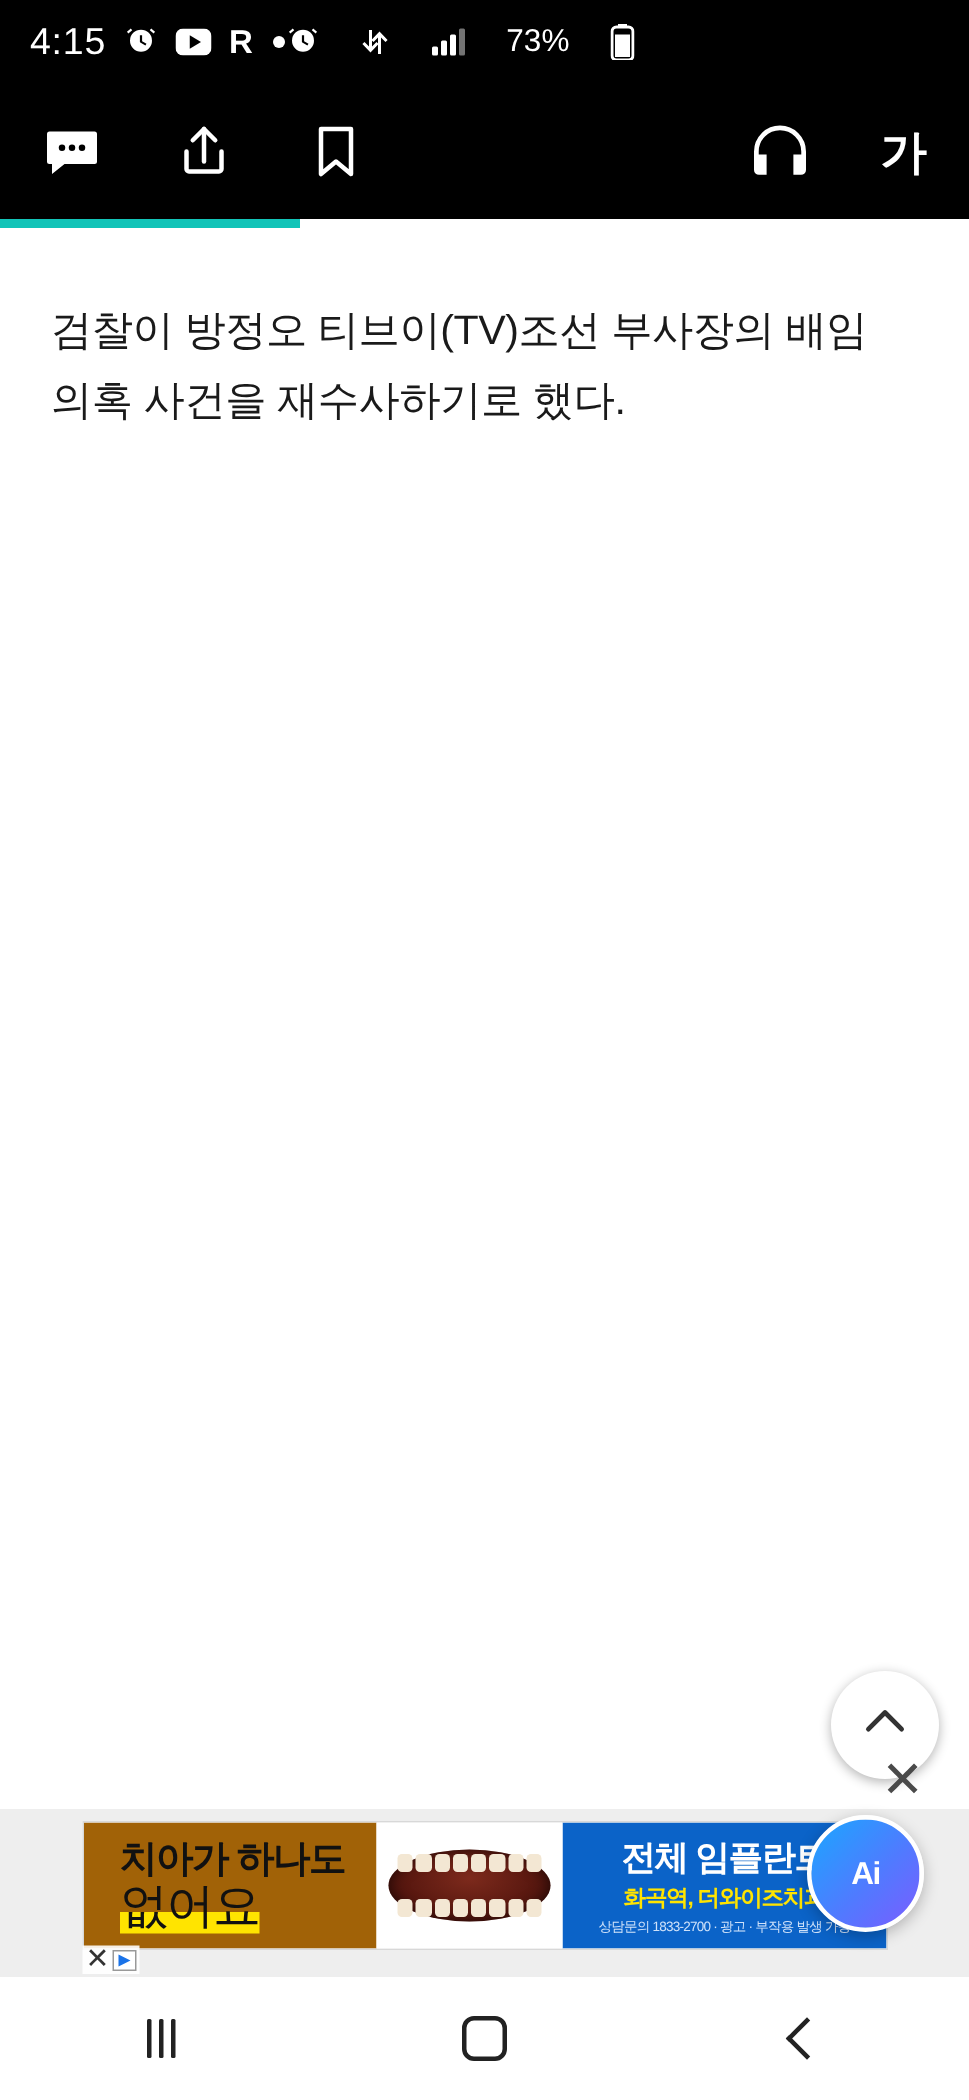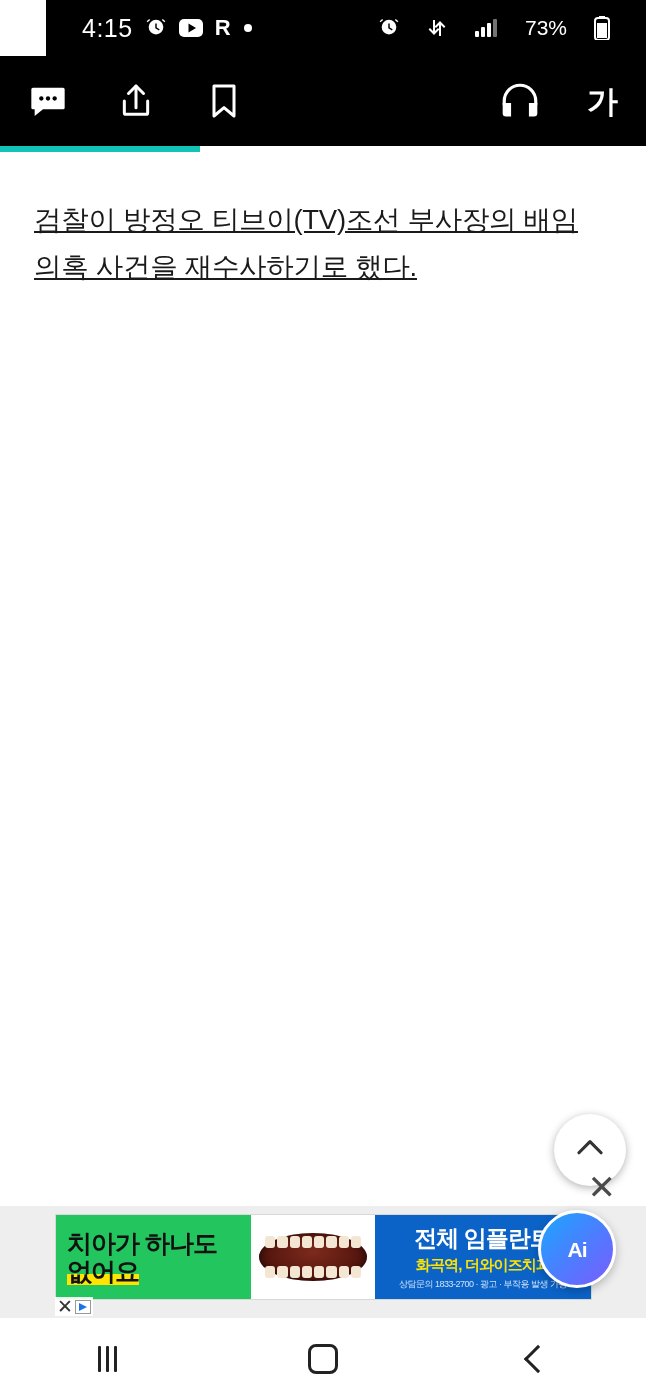--- a/index.html
+++ b/index.html
@@ -19,24 +19,23 @@
     flex-direction: column;
   }
 
   
   .status-bar {
     height: 56px;
     background: #000000;
     color: #ffffff;
     display: flex;
     align-items: center;
-    justify-content: space-between;
-    padding: 0 36px;
+    justify-content: flex-start;
+    padding: 0 20px;
     flex: 0 0 auto;
-    margin-left: 46px;
   }
   .status-left {
     display: flex;
     align-items: center;
     gap: 12px;
   }
   .status-clock {
     font-size: 25px;
     font-weight: 500;
     letter-spacing: 0.5px;
@@ -95,21 +94,20 @@
     padding: 44px 34px 0 34px;
     background: #ffffff;
   }
   .article p {
     font-size: 27.5px;
     line-height: 1.72;
     color: #1a1a1a;
     letter-spacing: -0.3px;
     margin-bottom: 46px;
     word-break: keep-all;
-    text-decoration: underline;
   }
   .article p:last-child { margin-bottom: 0; }
 
   
   .article-fade {
     position: absolute;
     left: 0; right: 0; bottom: 0;
     height: 26px;
     background: linear-gradient(to bottom, rgba(255,255,255,0), #ffffff);
     pointer-events: none;
@@ -146,36 +144,36 @@
     top: 8px;
     width: 537px;
     height: 86px;
     background: #ffffff;
     border: 1px solid #d8d8d8;
     display: flex;
     overflow: hidden;
   }
   .ad-left {
     width: 195px;
-    background: #22c55e;
+    background: #a16207;
     display: flex;
     flex-direction: column;
     justify-content: center;
-    padding-left: 11px;
+    padding-left: 24px;
   }
   .ad-left-line1 {
     font-size: 25px;
     font-weight: 700;
     color: #111111;
     letter-spacing: -1px;
     line-height: 1.12;
   }
   .ad-left-line2 {
-    font-size: 25px;
-    font-weight: 700;
+    font-size: 32px;
+    font-weight: 400;
     color: #111111;
     letter-spacing: -1px;
     line-height: 1.12;
     background: linear-gradient(transparent 60%, #ffe400 60%);
     align-self: flex-start;
   }
   .ad-mid {
     flex: 1 1 auto;
     background: #ffffff;
     position: relative;

